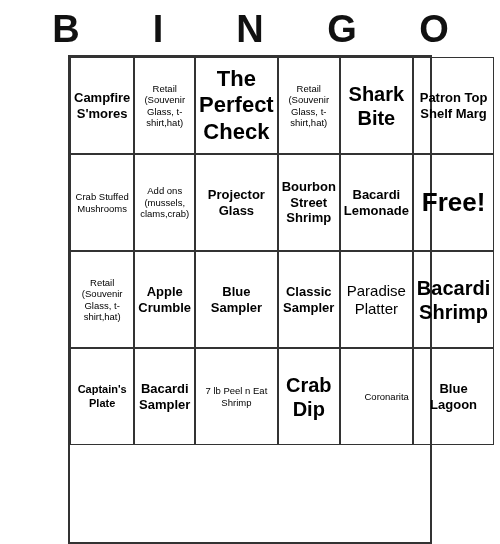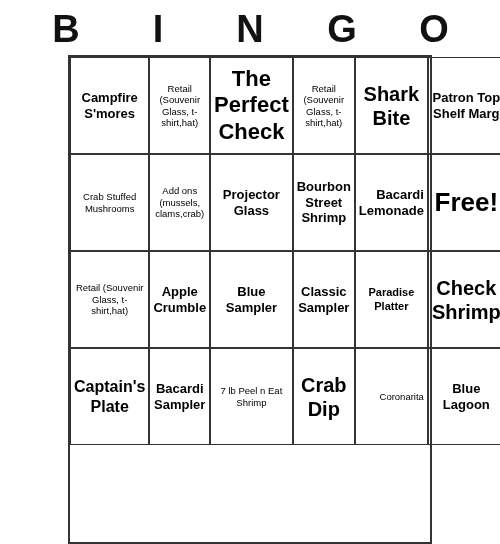--- a/index.html
+++ b/index.html
@@ -84,45 +84,45 @@
     <div class="bingo-cell">
       <span style="font-size: 9.5px; font-weight: normal;">Add ons (mussels, clams,crab)</span>
     </div>
     <div class="bingo-cell">
       <span style="font-size: 13px; font-weight: bold;">Projector Glass</span>
     </div>
     <div class="bingo-cell">
       <span style="font-size: 13px; font-weight: bold;">Bourbon Street Shrimp</span>
     </div>
     <div class="bingo-cell">
-      <span style="font-size: 13px; font-weight: bold; text-align: right;">Bacardi Lemonade</span>
+      <span style="font-size: 13px; font-weight: bold;">Bacardi Lemonade</span>
     </div>
     <div class="bingo-cell">
       <span style="font-size: 26px; font-weight: bold;">Free!</span>
     </div>
     <div class="bingo-cell">
       <span style="font-size: 9.5px; font-weight: normal;">Retail (Souvenir Glass, t-shirt,hat)</span>
     </div>
     <div class="bingo-cell">
       <span style="font-size: 13px; font-weight: bold;">Apple Crumble</span>
     </div>
     <div class="bingo-cell">
       <span style="font-size: 13px; font-weight: bold;">Blue Sampler</span>
     </div>
     <div class="bingo-cell">
       <span style="font-size: 13px; font-weight: bold;">Classic Sampler</span>
     </div>
     <div class="bingo-cell">
-      <span style="font-size: 11px; font-weight: bold;">Paradise Platter</span>
+      <span style="font-size: 15px; font-weight: normal;">Paradise Platter</span>
     </div>
     <div class="bingo-cell">
-      <span style="font-size: 20px; font-weight: bold;">Check Shrimp</span>
+      <span style="font-size: 20px; font-weight: bold;">Bacardi Shrimp</span>
     </div>
     <div class="bingo-cell">
-      <span style="font-size: 16px; font-weight: bold;">Captain's Plate</span>
+      <span style="font-size: 11px; font-weight: bold;">Captain's Plate</span>
     </div>
     <div class="bingo-cell">
       <span style="font-size: 13px; font-weight: bold;">Bacardi Sampler</span>
     </div>
     <div class="bingo-cell">
       <span style="font-size: 9.5px; font-weight: normal;">7 lb Peel n Eat Shrimp</span>
     </div>
     <div class="bingo-cell">
       <span style="font-size: 20px; font-weight: bold;">Crab Dip</span>
     </div>

